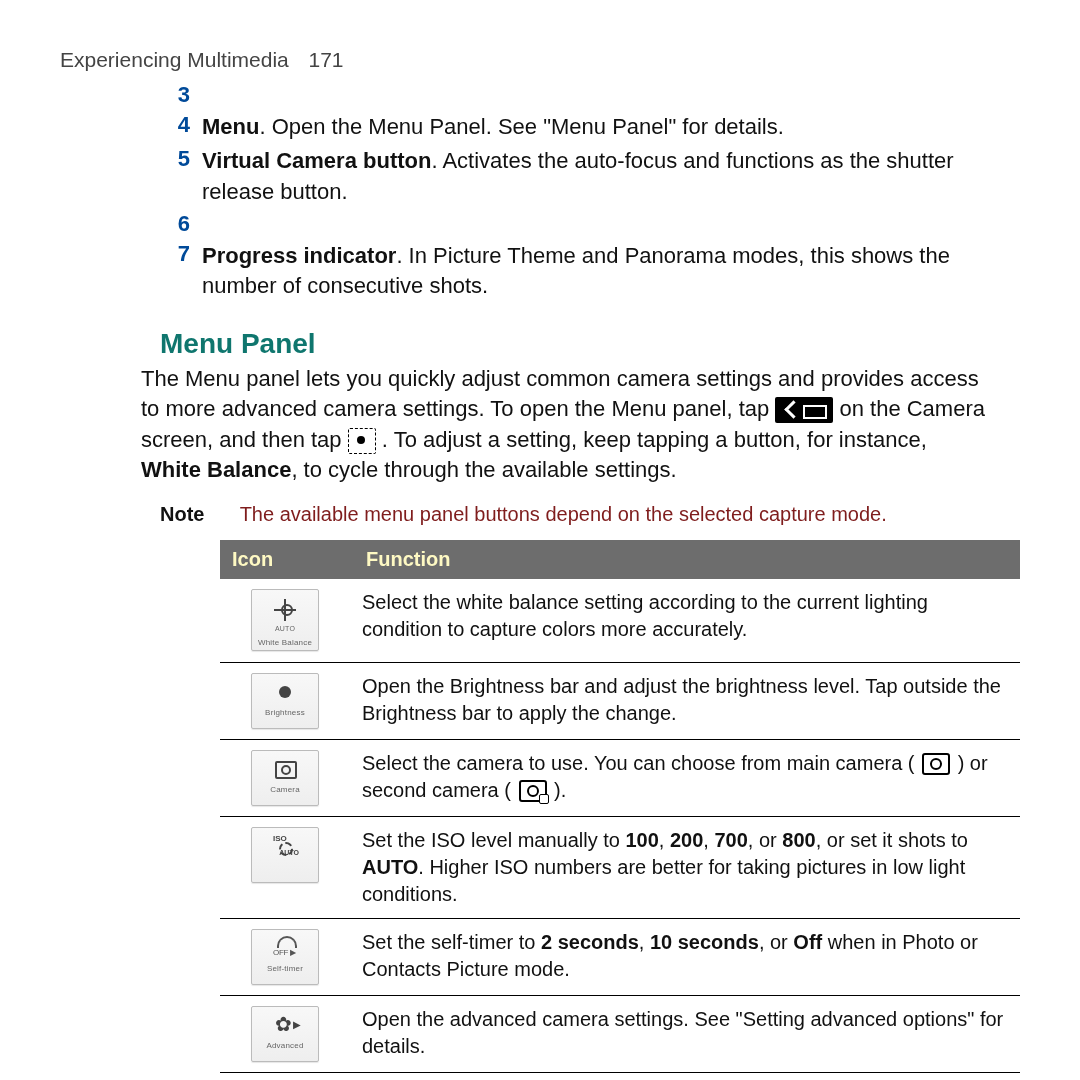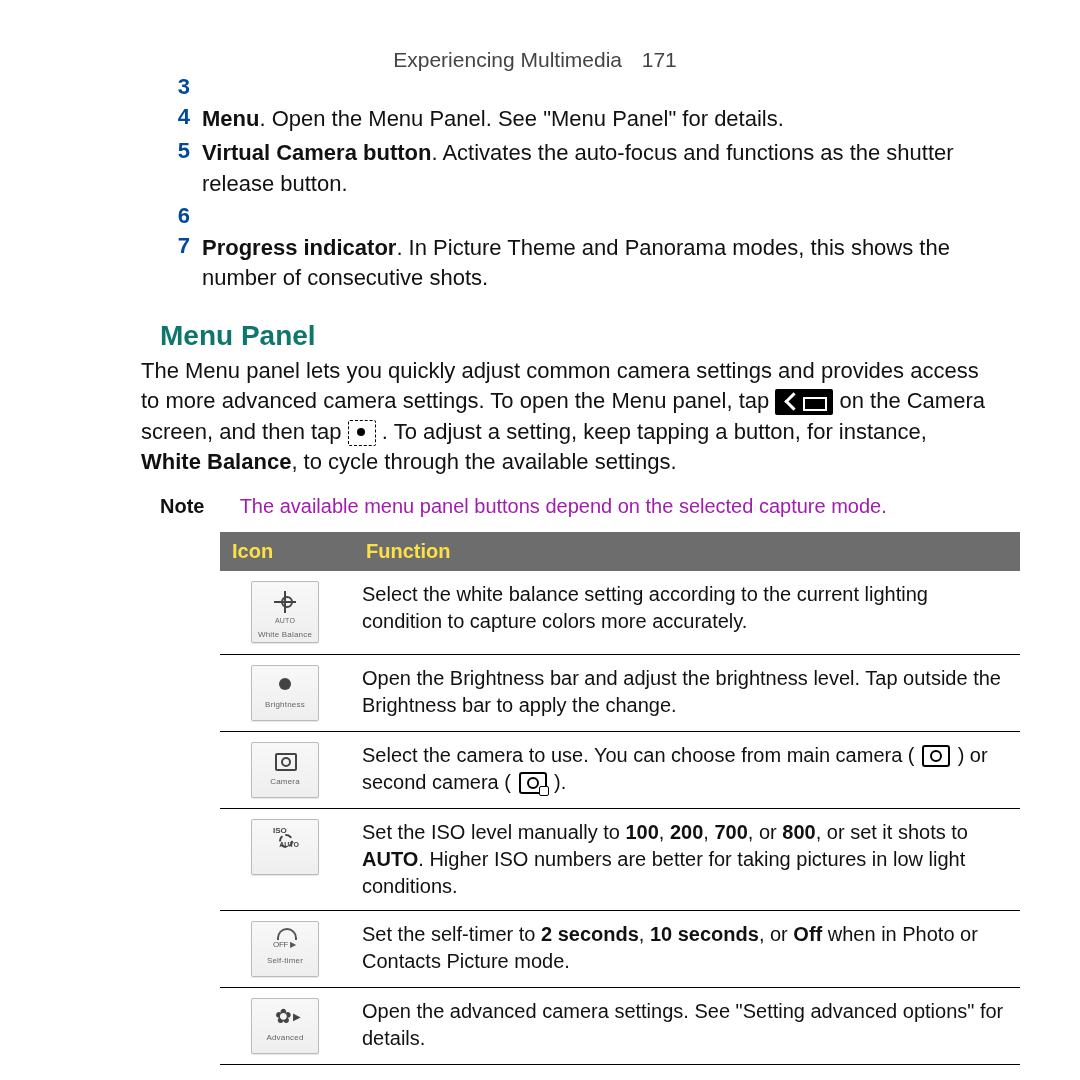--- a/index.html
+++ b/index.html
@@ -9,24 +9,24 @@
     height: 1080px;
     background: #ffffff;
     font-family: "Segoe UI", "Myriad Pro", "Helvetica Neue", Arial, sans-serif;
     color: #111;
   }
   .page {
     box-sizing: border-box;
     padding: 48px 60px 40px 60px;
   }
   .running-head {
-    text-align: center;
+    text-align: left;
     font-size: 21px;
     color: #444;
-    margin-bottom: 2px;
+    margin-bottom: 10px;
     padding-right: 10px;
   }
   .running-head .page-number { margin-left: 8px; }
 
   
   .num-list { margin: 0 0 26px 100px; }
   .num-item { display: flex; margin-bottom: 4px; }
   .num-item .num {
     width: 30px;
     flex: 0 0 30px;
@@ -119,32 +119,32 @@
     border-radius:2px;
     background:#fff;
   }
 
   
   .note-line {
     margin: 18px 0 14px 100px;
     font-size: 20px;
   }
   .note-line .label { font-weight:700; margin-right: 30px; text-align: center; }
-  .note-line .text { color: #a21caf; }
+  .note-line .text { color: #7f1d1d; }
 
   
   .tbl {
     margin-left: 160px;
     width: 800px;
     border-collapse: collapse;
     font-size: 20px;
   }
   .tbl thead th {
     background: #6d6d6d;
-    color: #fde047;
+    color: #fef9c3;
     text-align: left;
     font-weight: 700;
     padding: 8px 12px;
   }
   .tbl thead th:first-child { width: 110px; }
   .tbl tbody td {
     border-bottom: 1px solid #000;
     padding: 10px 12px 10px 8px;
     vertical-align: top;
     line-height: 1.35;

